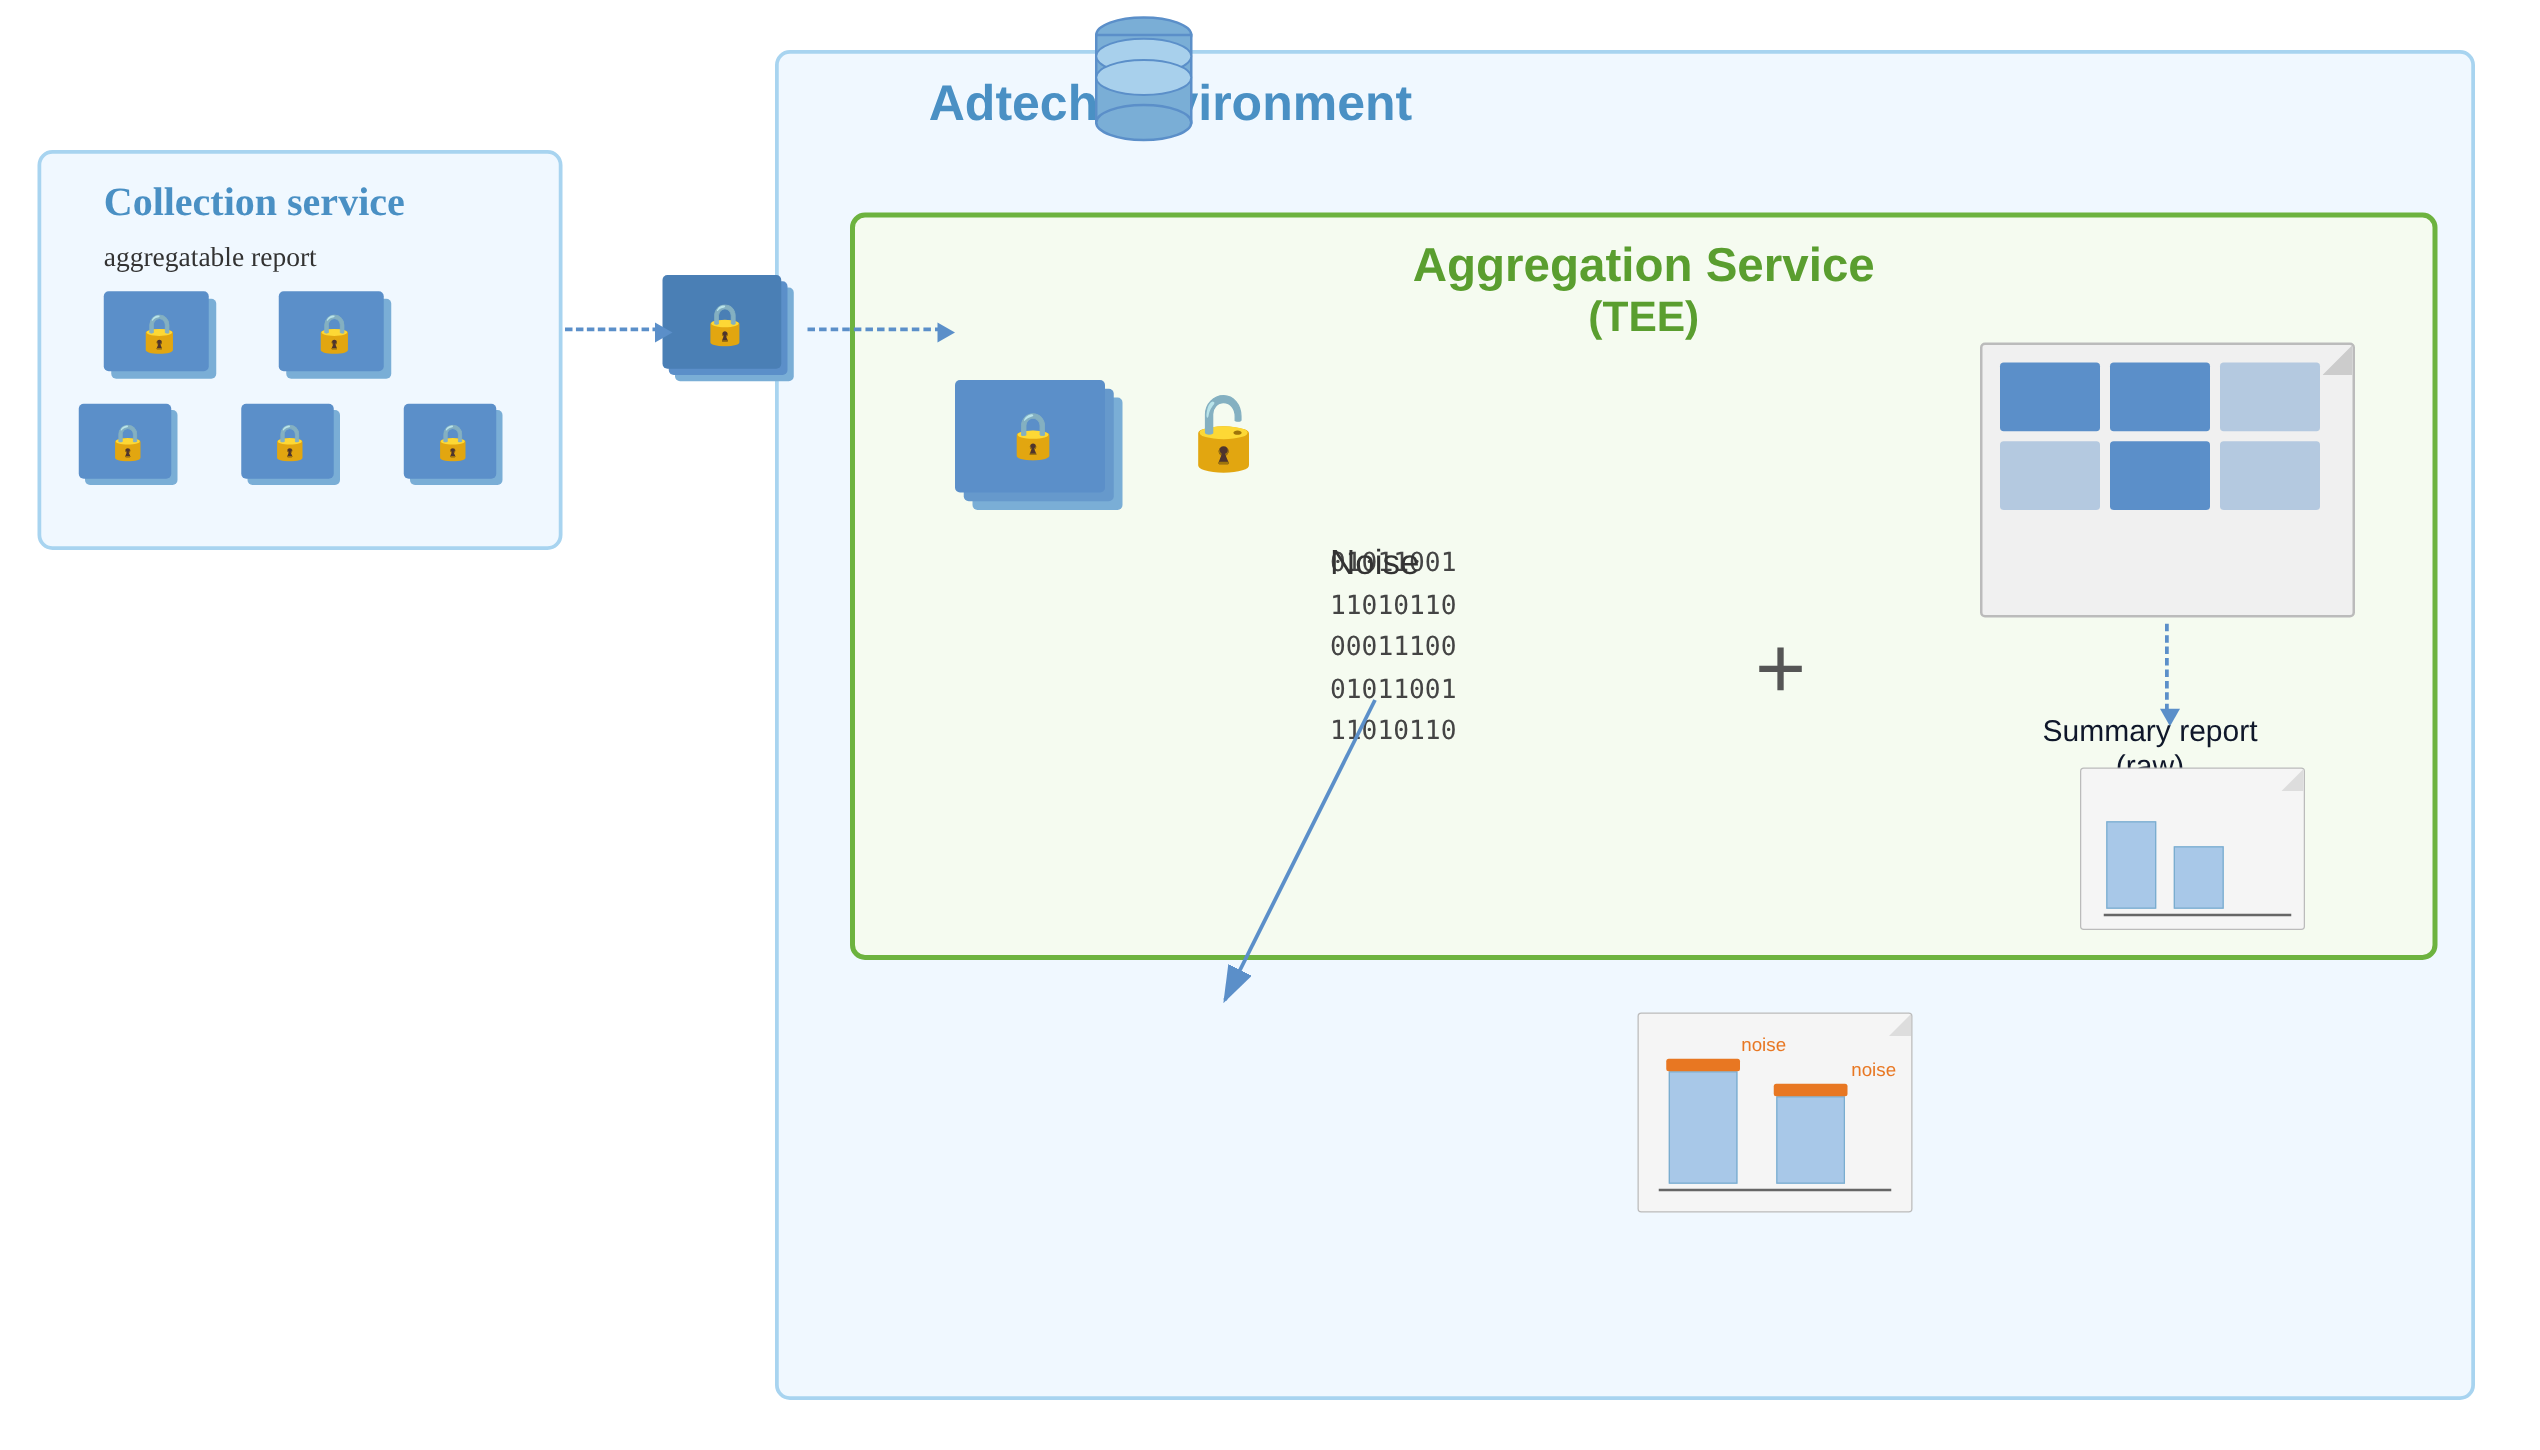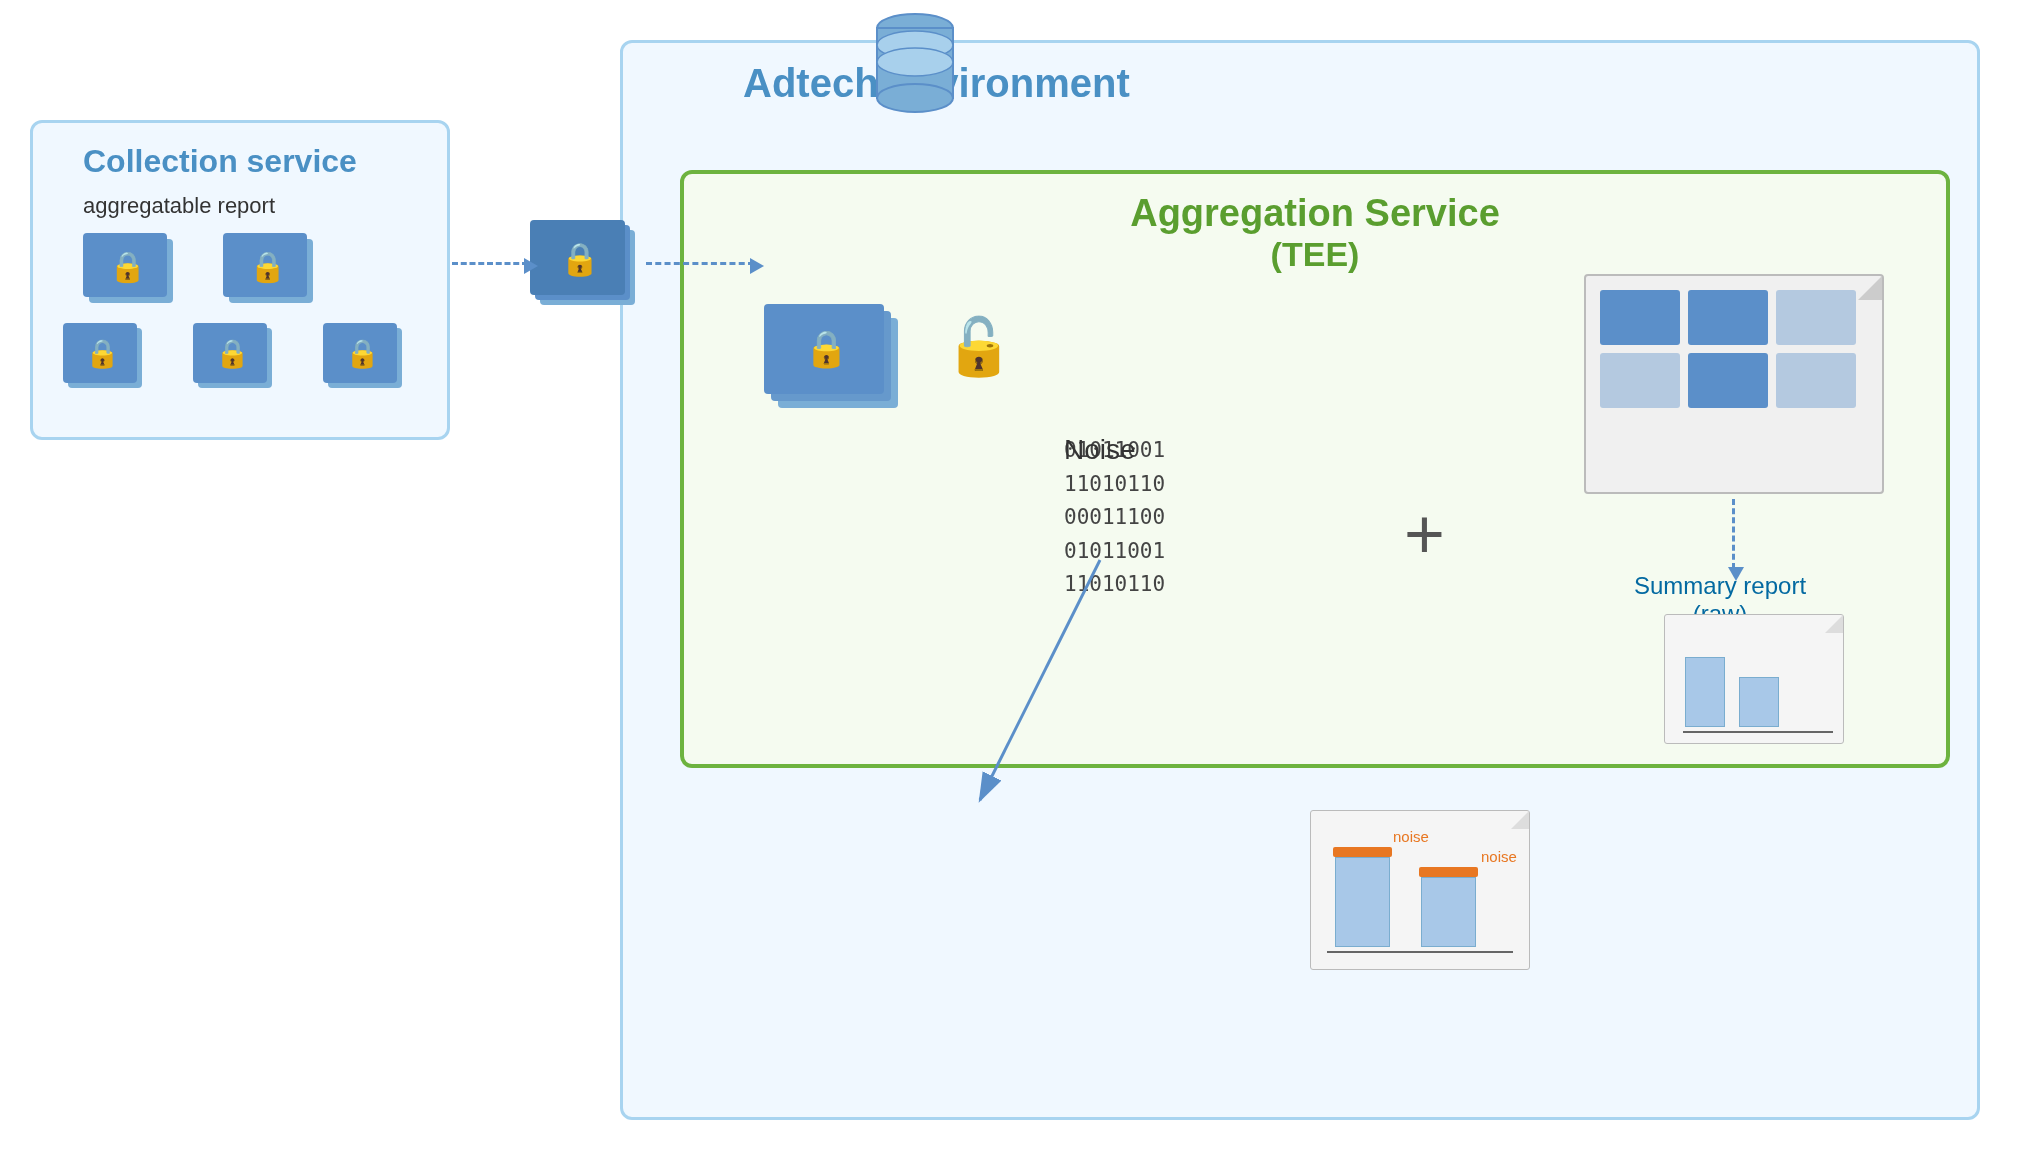--- a/index.html
+++ b/index.html
@@ -43,20 +43,21 @@
     
     .collection-service {
       position: absolute;
       top: 120px;
       left: 30px;
       width: 420px;
       height: 320px;
       border: 3px solid #a8d4f0;
       border-radius: 12px;
       background: #f0f8ff;
+      font-family: Liberation Serif, serif;
     }
 
     .collection-service-label {
       position: absolute;
       top: 20px;
       left: 50px;
       font-size: 32px;
       font-weight: bold;
       color: #4a90c4;
     }
@@ -85,21 +86,21 @@
     
     .noise-label {
       font-size: 26px;
       color: #333;
       position: absolute;
     }
 
     
     .summary-label {
       font-size: 24px;
-      color: #0369a1;
+      color: #0f172a;
       text-align: center;
     }
   </style>
 </head>
 <body>
 
 <div class="diagram-container">
 
   <div class="adtech-env">
     <div class="adtech-env-label">Adtech environment</div>

